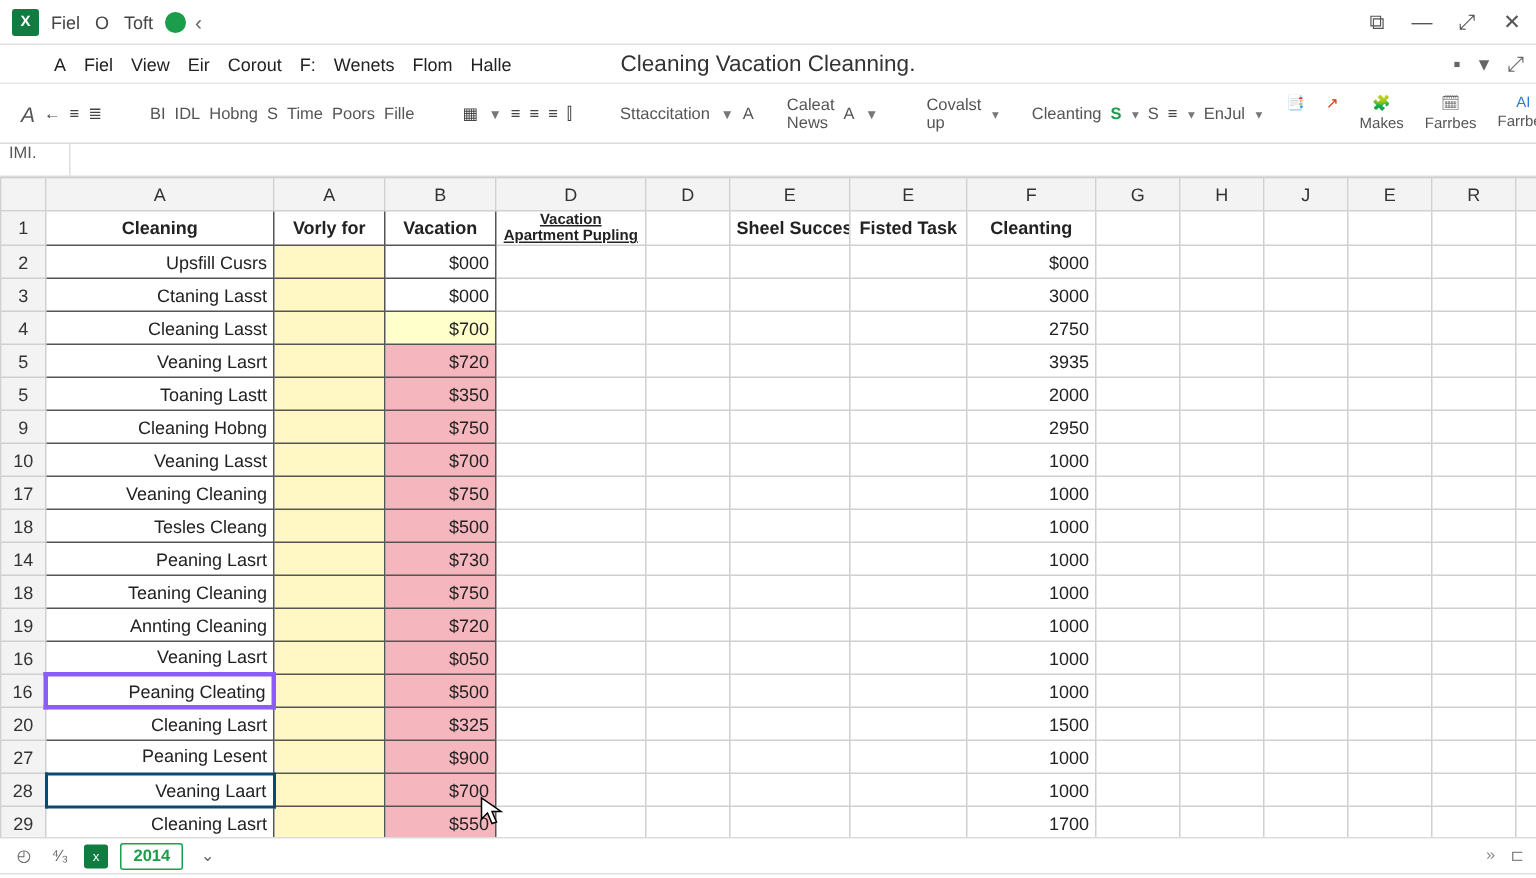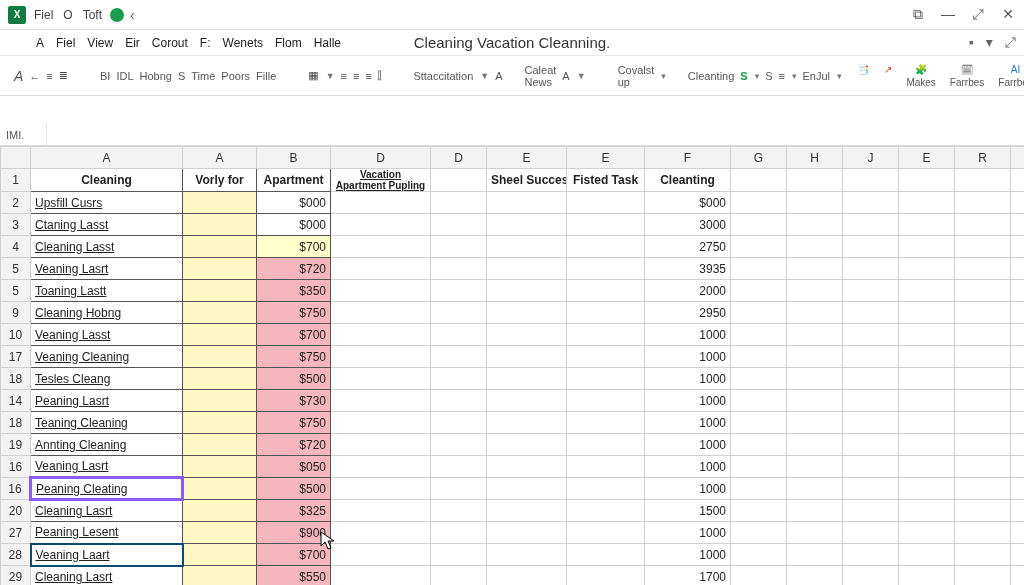--- a/index.html
+++ b/index.html
@@ -15,32 +15,32 @@
   .menubar { display:flex; align-items:center; height:26px; padding:0 8px 0 36px; border-bottom:1px solid #e8e8e8; font-size:12px; gap:12px; position:relative;}
   .menubar .doc-title { position:absolute; left:50%; transform:translateX(-50%); font-size:15px; color:#333;}
   .menubar .right { margin-left:auto; display:flex; gap:12px; color:#666; font-size:14px;}
   .ribbon { display:flex; align-items:center; height:40px; padding:4px 8px 4px 8px; border-bottom:1px solid #dcdcdc; gap:10px; font-size:11px; color:#444;}
   .ribbon .grp { display:flex; align-items:center; gap:6px; padding:0 6px; height:100%;}
   .ribbon .sep { width:1px; height:26px; background:#e0e0e0;}
   .ribbon .lbl { font-size:11px; color:#555; }
   .ribbon .dd { font-size:9px; color:#777; margin-left:1px;}
   .ribbon .right-btns { margin-left:auto; display:flex; gap:14px; align-items:flex-start;}
   .ribbon .rbtn { display:flex; flex-direction:column; align-items:center; font-size:10px; color:#555; gap:2px;}
-  .namebox-row { display:flex; align-items:center; height:22px; border-bottom:1px solid #dcdcdc;margin-top:28px;}
+  .namebox-row { display:flex; height:22px; border-bottom:1px solid #dcdcdc;}
   .namebox { width:46px; padding:0 6px; font-size:11px; color:#555;}
   .namebox-sep { width:1px; height:100%; background:#e0e0e0;}
   .grid-wrap { position:relative; height:440px; overflow:hidden;}
   table.grid { border-collapse:collapse; table-layout:fixed; width:1024px;}
   table.grid th, table.grid td { border:1px solid #d0d0d0; height:22px; font-size:12px; padding:0 4px; overflow:hidden; white-space:nowrap;}
   table.grid th { background:#f3f3f3; font-weight:normal; color:#333; text-align:center;}
   .rowhdr { width:30px; background:#f3f3f3; text-align:center; color:#555; font-size:11px;}
   .corner { width:30px; background:#f3f3f3;}
   .hdr-cell { font-weight:bold; text-align:center; }
   .hdr-cell.two-line { font-size:10px; line-height:11px; white-space:normal;text-decoration:underline;}
-  .col-cleaning { text-align:left; padding-left:6px;text-decoration:underline;}
+  .col-cleaning { text-align:right; padding-left:6px;}
   .col-vorly { background:#fff8c4; }
   .col-thent { text-align:right; padding-right:8px;}
   .col-thent.pink { background:#f5b6bd;}
   .col-thent.yellow { background:#ffffcc;}
   .col-f { text-align:right; padding-right:30px;}
   .sheet-tabs { display:flex; align-items:center; height:24px; border-top:1px solid #dcdcdc; padding:0 8px; gap:8px; font-size:11px;}
   .sheet-tabs .tab { padding:2px 8px; border:1px solid transparent; border-radius:2px;}
   .sheet-tabs .tab.active { background:#fff; border-color:#1a9e4b; color:#1a9e4b; font-weight:bold;}
   .sheet-tabs .tabicon { width:16px; height:16px; display:flex; align-items:center; justify-content:center; color:#666;}
   .sheet-tabs .mid-scroll { margin-left:auto; display:flex; gap:10px; color:#888;}
@@ -201,21 +201,21 @@
   <th>E</th>
   <th>R</th>
   <th>F</th>
 </tr>
 </thead>
 <tbody id="gridbody">
 <tr>
   <th class="rowhdr">1</th>
   <td class="hdr-cell" style="border:1px solid #555">Cleaning</td>
   <td class="hdr-cell" style="border:1px solid #555">Vorly for</td>
-  <td class="hdr-cell" style="border:1px solid #555">Apartment</td>
+  <td class="hdr-cell" style="border:1px solid #555">Vacation</td>
   <td class="hdr-cell two-line">Vacation Apartment Pupling</td>
   <td></td>
   <td class="hdr-cell">Sheel Succes</td>
   <td class="hdr-cell">Fisted Task</td>
   <td class="hdr-cell">Cleanting</td>
   <td></td>
           <td></td>
           <td></td>
           <td></td>
           <td></td>

